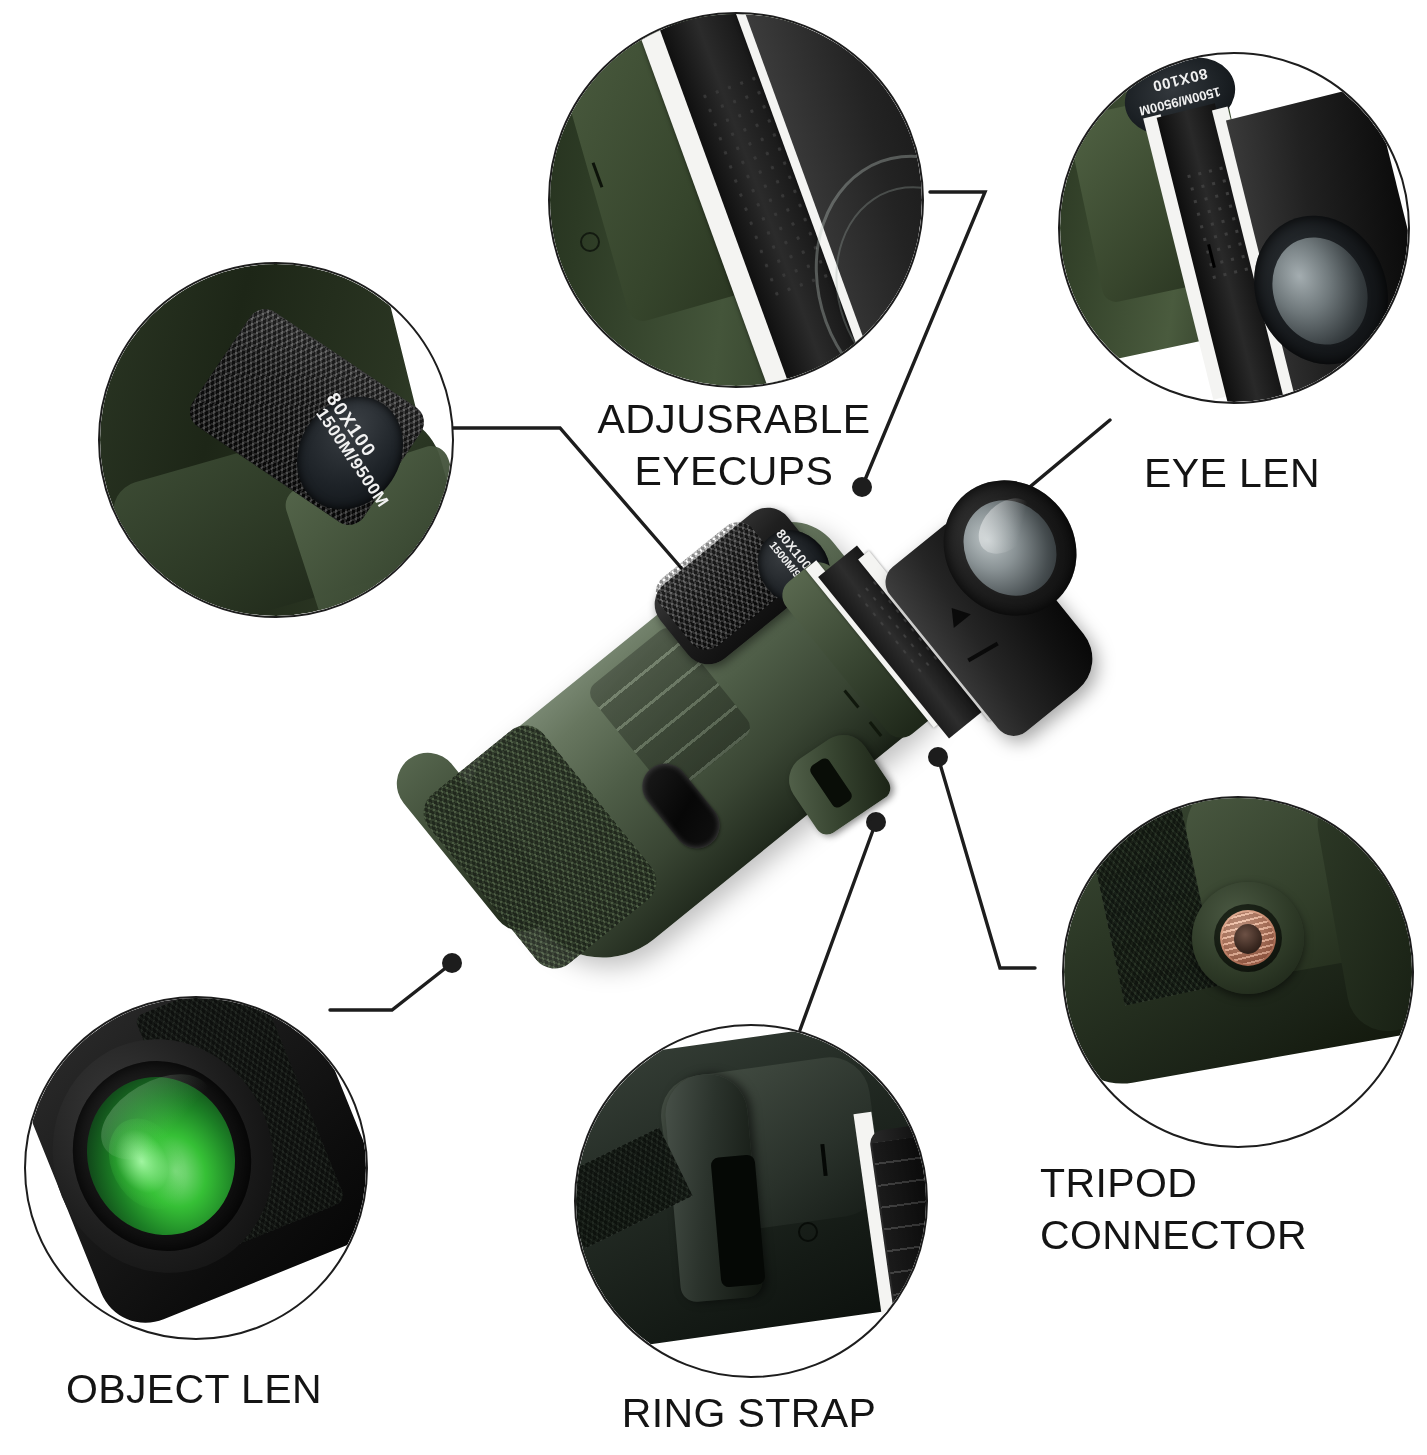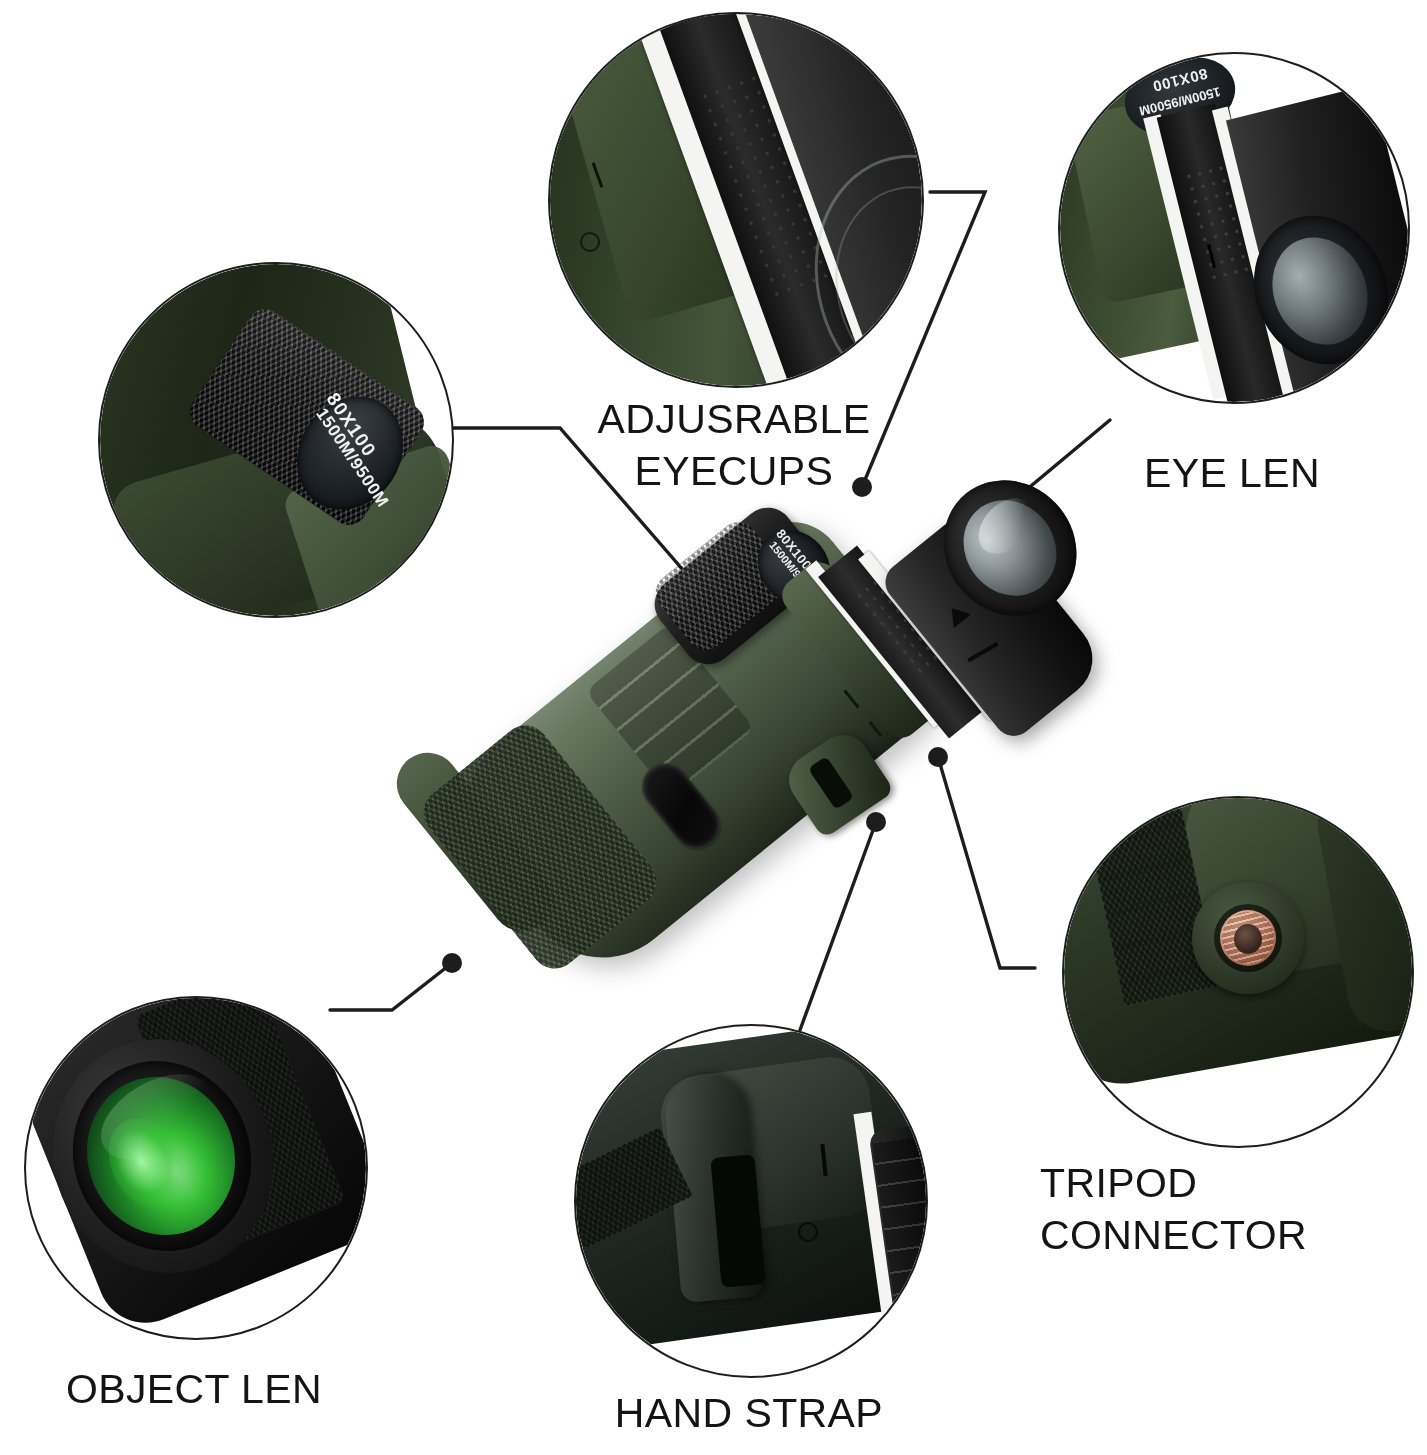--- a/index.html
+++ b/index.html
@@ -300,21 +300,21 @@
       <div style="position:absolute; left:308px; top:112px; width:64px; height:176px;
                   transform:rotate(-8deg);
                   background-image:repeating-linear-gradient(0deg, rgba(255,255,255,.12) 0 2px, rgba(0,0,0,.35) 2px 22px);"></div>
 
       <div style="position:absolute; left:246px; top:118px; width:4px; height:32px;
                   background:#050805; transform:rotate(-6deg);"></div>
       <div style="position:absolute; left:222px; top:196px; width:16px; height:16px;
                   border-radius:50%; border:2px solid #080c08;"></div>
     </div>
   </div>
-  <div class="label" style="left:574px; top:1388px; width:350px;">HAND STRAP</div>
+  <div class="label" style="left:574px; top:1388px; width:350px;">RING STRAP</div>
 
   <div class="callout" style="left:1062px; top:796px; width:348px; height:348px;">
     <div class="callout-inner">
 
       <div style="position:absolute; left:-20px; top:-40px; width:430px; height:300px;
                   transform:rotate(-10deg); border-radius:60px 50px 70px 60px;
                   background:linear-gradient(160deg,#3f4d38 0%,#2b3725 38%,#1b2317 75%,#101509 100%);"></div>
       <div style="position:absolute; left:130px; top:-30px; width:220px; height:200px;
                   transform:rotate(-10deg); border-radius:50px;
                   background:linear-gradient(150deg,#4c5b43 0%,#33402b 60%,#1f2818 100%); opacity:.9;"></div>

